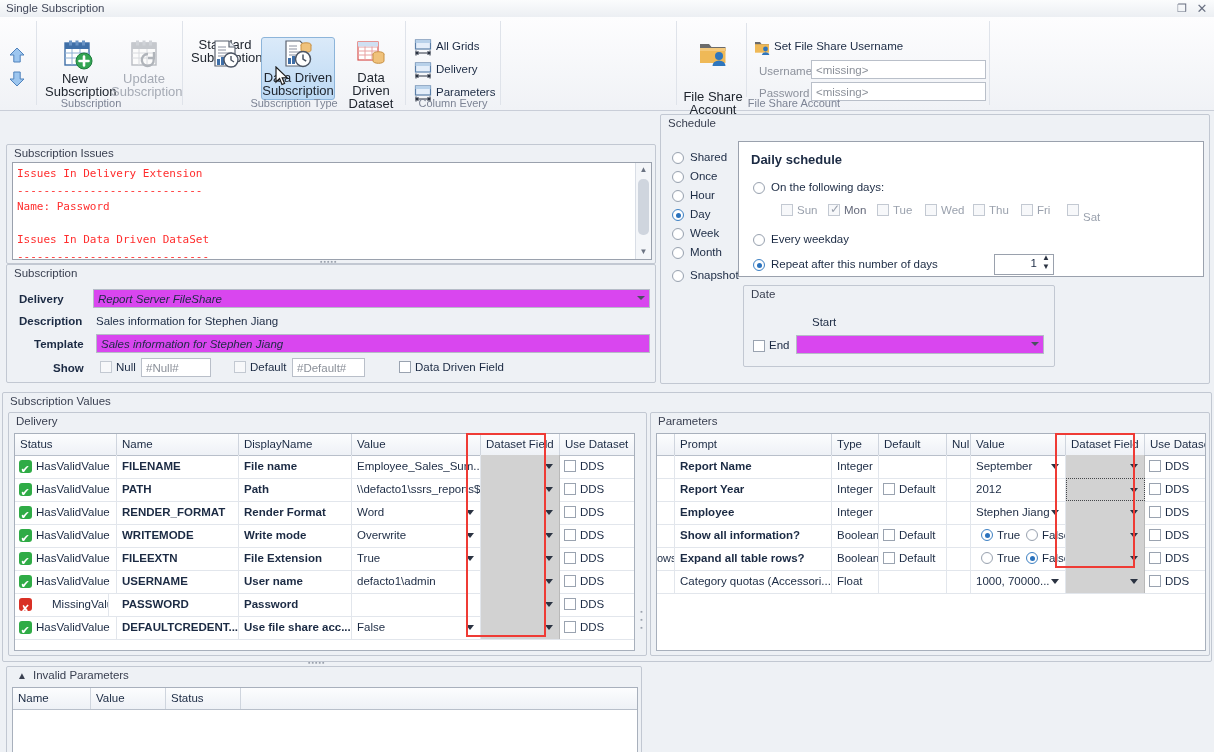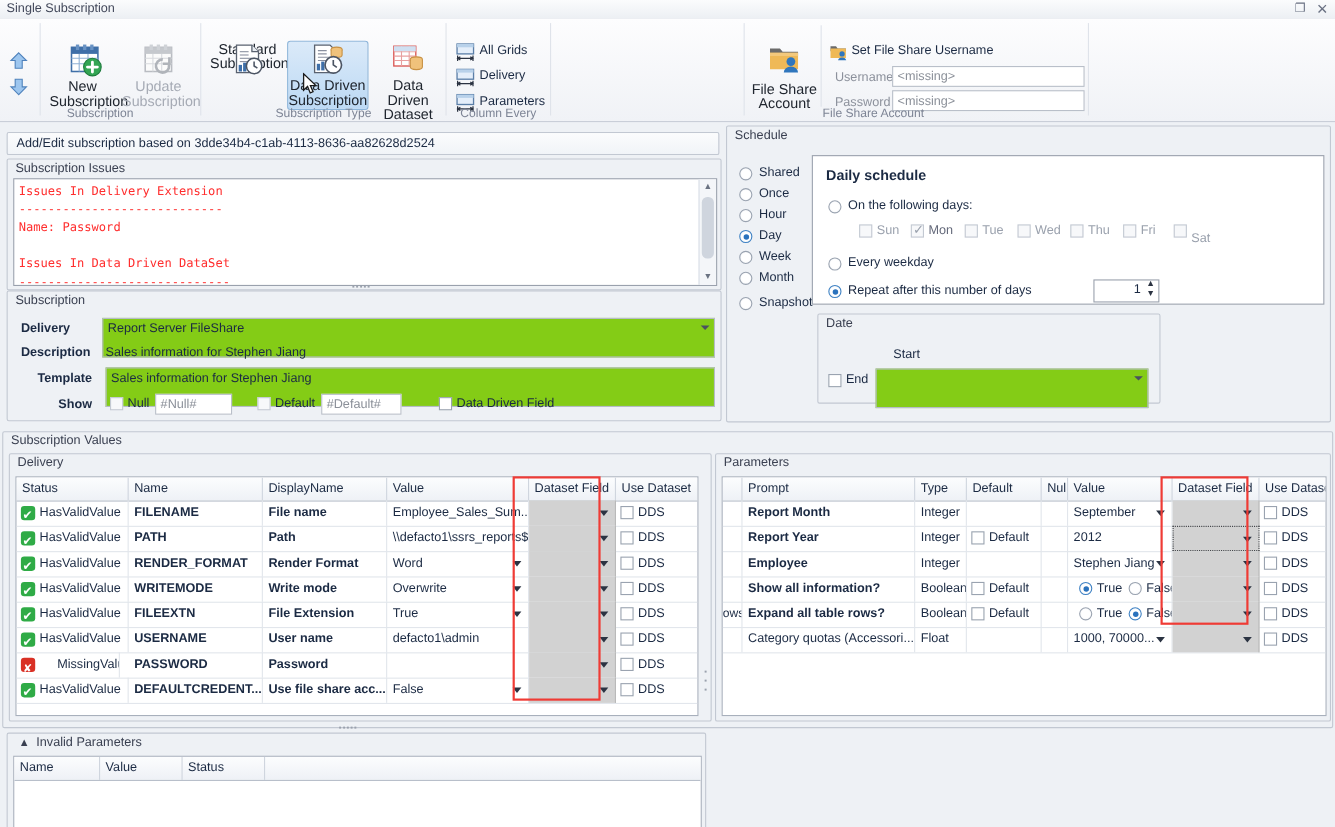--- a/index.html
+++ b/index.html
@@ -60,22 +60,22 @@
      border-left:1px solid #d9dee6;}
   .vscroll .arrow{position:absolute;left:0;width:15px;height:14px;text-align:center;
      font-size:8px;line-height:14px;color:#6b7382;}
   .vscroll .arrow.up{top:0;}
   .vscroll .arrow.dn{bottom:0;}
   .vscroll .thumb{position:absolute;left:2px;width:11px;background:#cfd5de;border-radius:5px;}
 
   .lbl-b{position:absolute;font-size:11.5px;font-weight:bold;color:#1b2a43;}
   .lbl-n{position:absolute;font-size:11.5px;color:#1b2a43;}
 
-  .tbox{position:absolute;background:#84cc16;border:1px solid #b5bcc7;height:36px;
-      font-size:11.5px;line-height:18px;padding-left:4px;box-sizing:border-box;color:#1b2a43;}
+  .tbox{position:absolute;background:#d946ef;border:1px solid #b5bcc7;height:19px;
+      font-size:11.5px;line-height:18px;padding-left:4px;box-sizing:border-box;color:#1b2a43;font-style:italic;}
   .tbox .car{position:absolute;right:4px;top:6px;width:0;height:0;
      border-left:4px solid transparent;border-right:4px solid transparent;border-top:4px solid #4a5160;}
 
   .ckbox{position:absolute;width:12px;height:12px;border:1px solid #9aa3b0;background:#fff;box-sizing:border-box;}
   .ckbox.dis{border-color:#c3c9d2;background:#f7f8fa;}
   .ckbox .tick{position:absolute;left:1px;top:-3px;font-size:12px;color:#3c4250;}
   .ckbox.dis .tick{color:#9aa1ad;}
 
   .radio{position:absolute;width:12px;height:12px;border:1px solid #9aa3b0;border-radius:50%;
      background:radial-gradient(#ffffff 50%,#eef1f5 100%);box-sizing:border-box;}
@@ -296,21 +296,21 @@
       <div class="bigbtn" style="left:3px;top:20px;width:62px;height:60px;">
         <div class="ico" style="left:16px;top:2px;width:30px;height:28px;">
           <svg width="30" height="28" viewBox="0 0 30 28">
             <path d="M2 4 h9 l2.5 3 h14 v4 h-25.5 z" fill="#6b6b6b"></path>
             <path d="M2 8 h25.5 v15 h-25.5 z" fill="#efb957"></path>
             <path d="M2 8 h25.5 v3 h-25.5 z" fill="#f4c97c"></path>
             <circle cx="21" cy="16" r="4" fill="#2f76bd"></circle>
             <path d="M14.5 26 a6.5 5.6 0 0 1 13 0 z" fill="#2f76bd"></path>
           </svg>
         </div>
-        <span class="lbl" style="margin-top:36px;">File Share</span>
+        <span class="lbl" style="margin-top:52px;">File Share</span>
         <span class="lbl">Account</span>
       </div>
       <div class="rsep" style="left:68px;top:6px;height:74px;"></div>
       <div class="smallrow" style="left:74px;top:20px;width:190px;">
         <div class="ico" style="left:2px;top:3px;width:16px;height:15px;">
           <svg width="16" height="15" viewBox="0 0 16 15">
             <path d="M1 2 h5 l1.5 2 h7.5 v2.5 h-14 z" fill="#6b6b6b"></path>
             <path d="M1 4.2 h14 v8.5 h-14 z" fill="#efb957"></path>
             <circle cx="11.5" cy="9" r="2.4" fill="#2f76bd"></circle>
             <path d="M7.8 15 a3.8 3.2 0 0 1 7.5 0 z" fill="#2f76bd"></path>
@@ -320,21 +320,20 @@
       </div>
       <span class="flabel" style="left:81px;top:48px;">Username</span>
       <div class="fld" style="left:133px;top:43px;width:175px;">&lt;missing&gt;</div>
       <span class="flabel" style="left:81px;top:70px;">Password</span>
       <div class="fld" style="left:133px;top:65px;width:175px;">&lt;missing&gt;</div>
       <div class="gcap" style="width:232px;left:0;">File Share Account</div>
     </div>
     <div class="rsep" style="left:989px;"></div>
   </div>
 
-  <div class="infobar" style="left:6px;top:120px;width:648px;height:21px;">Add/Edit subscription based on 3dde34b4-c1ab-4113-8636-aa82628d2524</div>
 
   <div class="gbox" style="left:6px;top:144px;width:648px;height:118px;">
     <span class="cap">Subscription Issues</span>
     <div class="issuebox" style="left:5px;top:17px;width:638px;height:96px;">
       <pre>Issues In Delivery Extension
 ----------------------------
 Name: Password
 
 Issues In Data Driven DataSet
 -----------------------------
@@ -562,21 +561,21 @@
         <div class="gcell" style="left:175px;width:47px;">Type</div>
         <div class="gcell" style="left:222px;width:68px;">Default</div>
         <div class="gcell" style="left:290px;width:24px;">Null</div>
         <div class="gcell" style="left:314px;width:95px;">Value</div>
         <div class="gcell" style="left:409px;width:79px;">Dataset Field</div>
         <div class="gcell" style="left:488px;width:60px;border-right:none;">Use Dataset</div>
       </div>
 
       <div class="grow" style="top:21px;">
         <div class="gcell" style="left:0;width:18px;"></div>
-        <div class="gcell b" style="left:18px;width:157px;">Report Month</div>
+        <div class="gcell b" style="left:18px;width:157px;">Report Name</div>
         <div class="gcell" style="left:175px;width:47px;">Integer</div>
         <div class="gcell" style="left:222px;width:68px;"></div>
         <div class="gcell" style="left:290px;width:24px;"></div>
         <div class="gcell" style="left:314px;width:95px;"><span>September</span><span class="dn-car"></span></div>
         <div class="gcell grey" style="left:409px;width:79px;">
             <span class="dn-car"></span>
           </div>
         <div class="gcell" style="left:488px;width:60px;border-right:none;padding-left:20px;"><span class="ckbox" style="left:4px;top:5px;"></span><span>DDS</span></div>
       </div>
 

